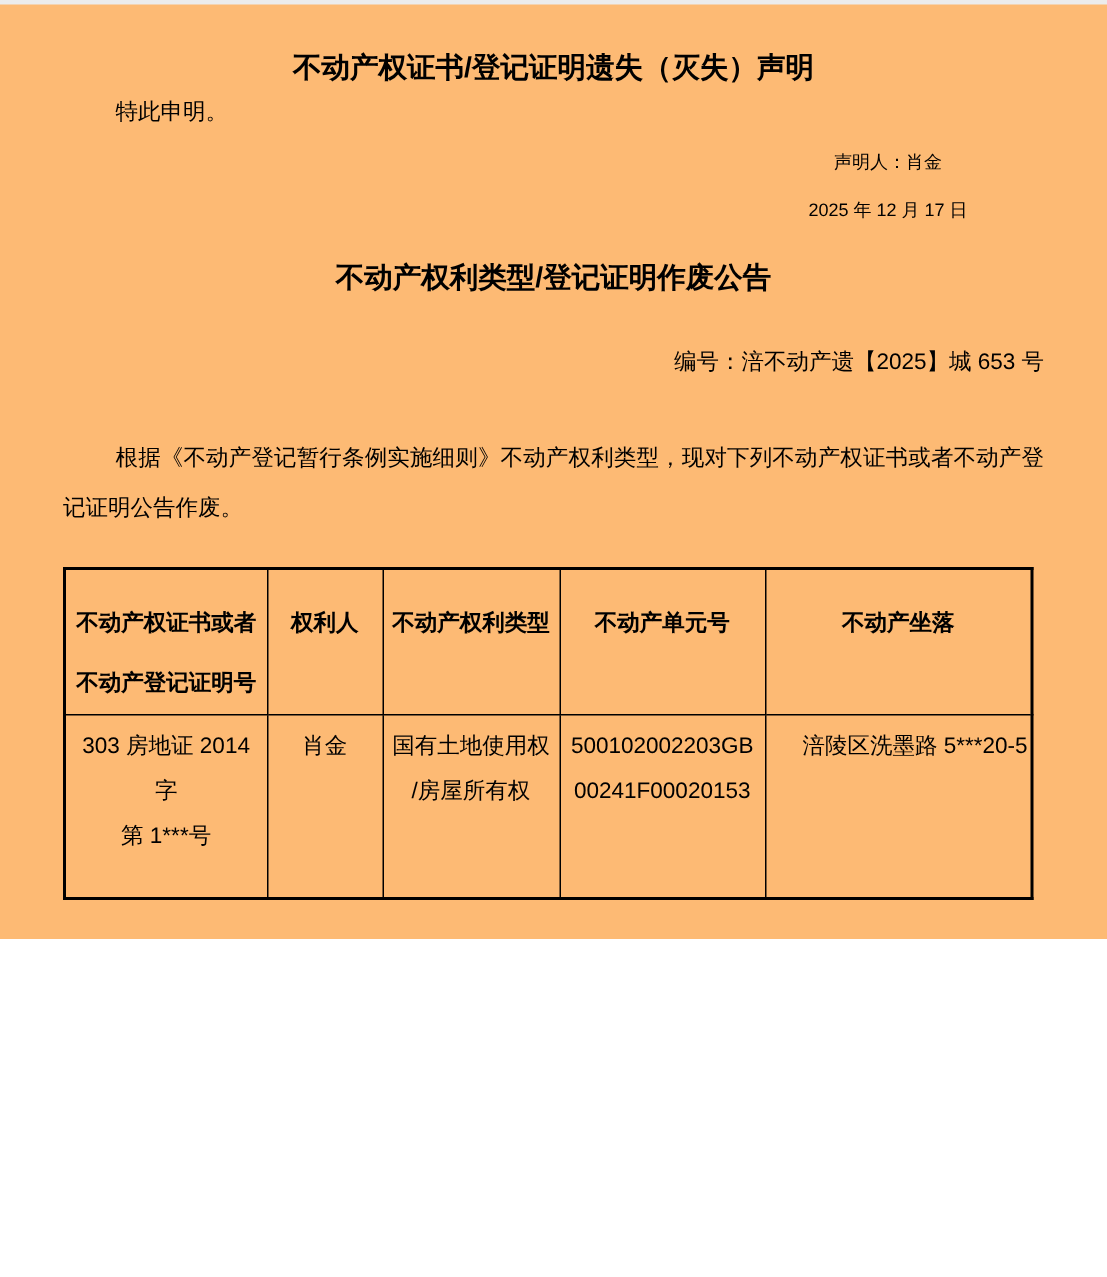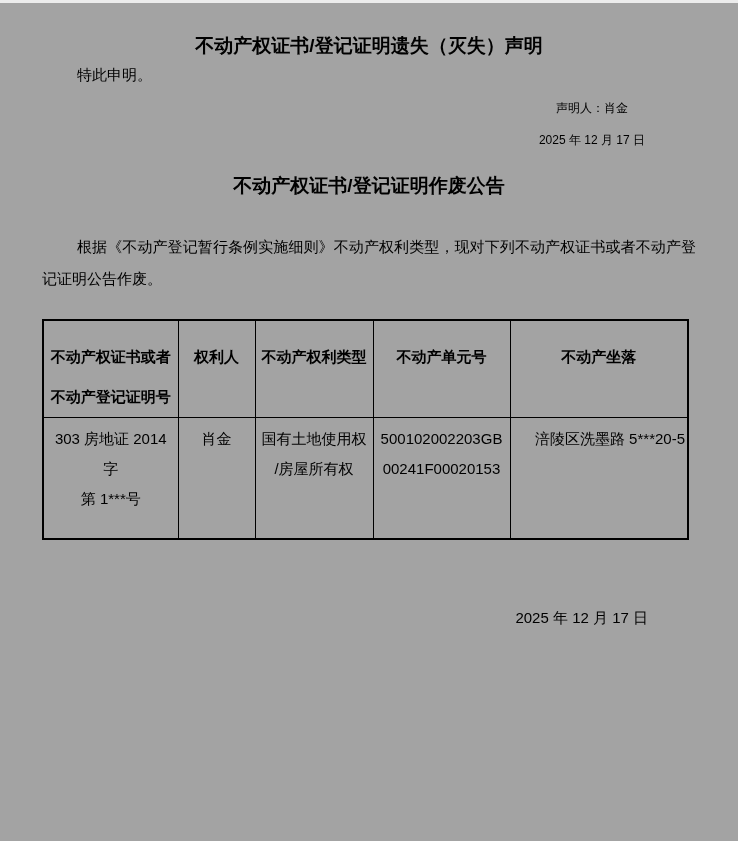--- a/index.html
+++ b/index.html
@@ -3,24 +3,24 @@
 <meta charset="utf-8">
 <style>
   html, body {
     margin: 0;
     padding: 0;
     background: #ffffff;
   }
   .page {
     position: relative;
     width: 738px;
-    height: 841px;
+    height: 626px;
     box-sizing: border-box;
     padding: 0 42px;
-    background: #a3a3a3;
+    background: #fdba74;
     overflow: hidden;
     font-family: "Liberation Sans", sans-serif;
     color: #000000;
   }
   .top-strip {
     position: absolute;
     top: 0;
     left: 0;
     width: 738px;
     height: 3px;
@@ -121,22 +121,23 @@
   <h1 class="doc-title">不动产权证书/登记证明遗失（灭失）声明</h1>
 
 
   <p class="body-para closing">特此申明。</p>
 
   <div class="sig-block">
     <div>声明人：肖金</div>
     <div>2025 年 12 月 17 日</div>
   </div>
 
-  <h1 class="doc-title second">不动产权证书/登记证明作废公告</h1>
+  <h1 class="doc-title second">不动产权利类型/登记证明作废公告</h1>
 
+  <div class="doc-number">编号：涪不动产遗【2025】城 653 号</div>
 
   <p class="body-para announce-body">根据《不动产登记暂行条例实施细则》不动产权利类型，现对下列不动产权证书或者不动产登记证明公告作废。</p>
 
   <table class="cert-table">
     <colgroup>
       <col class="col-cert">
         <col class="col-holder">
         <col class="col-type">
         <col class="col-unit">
         <col class="col-loc">

